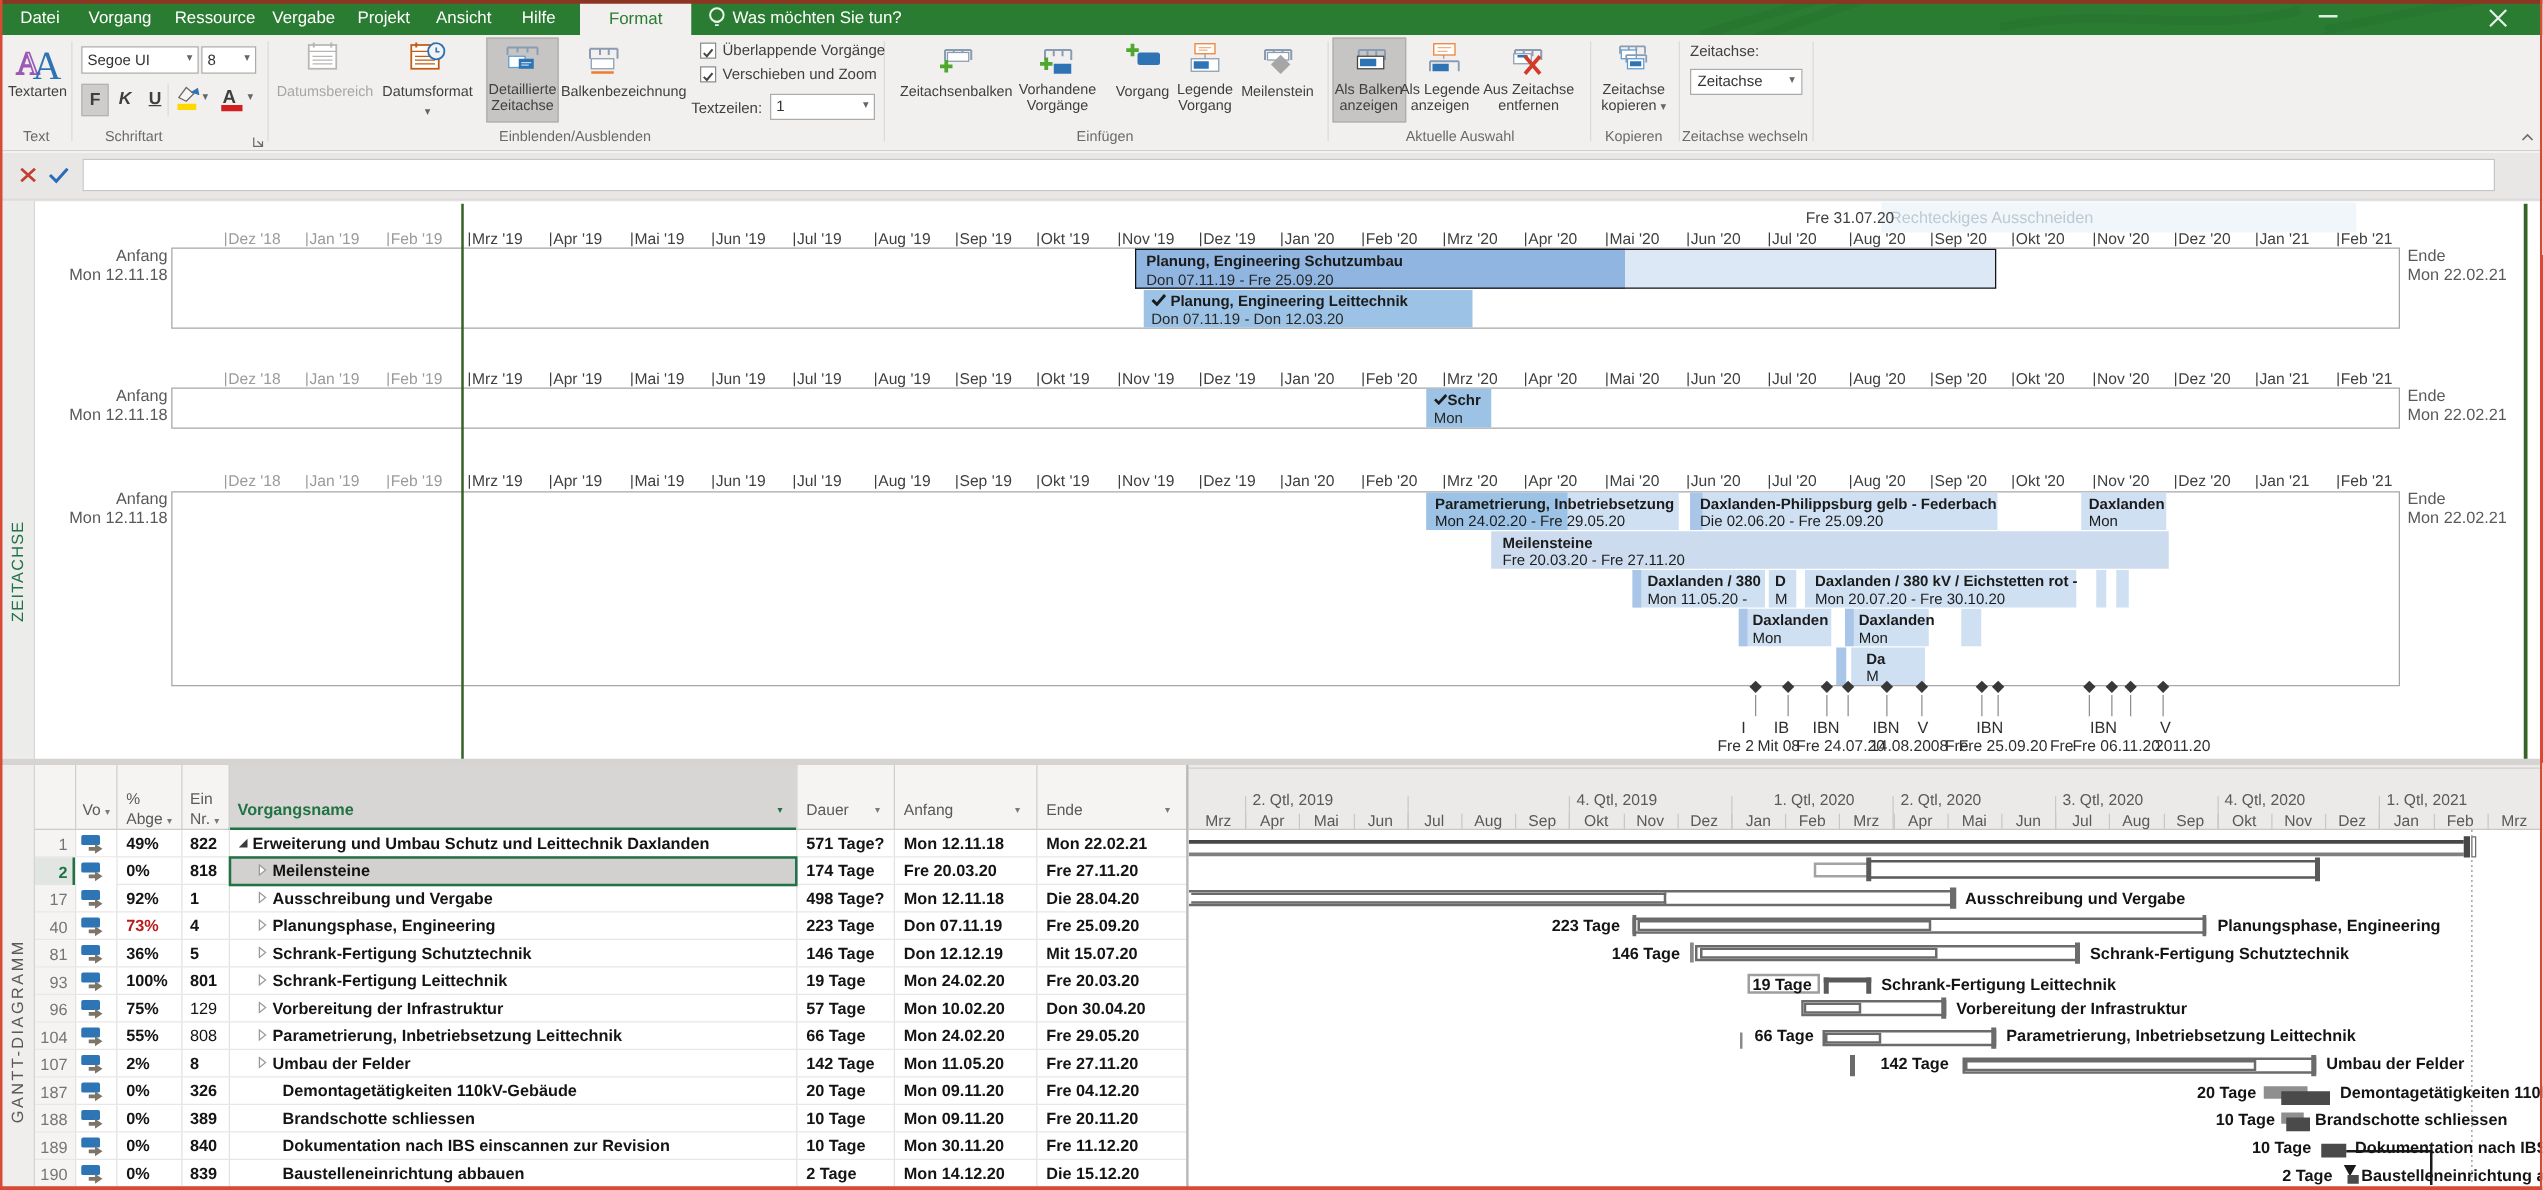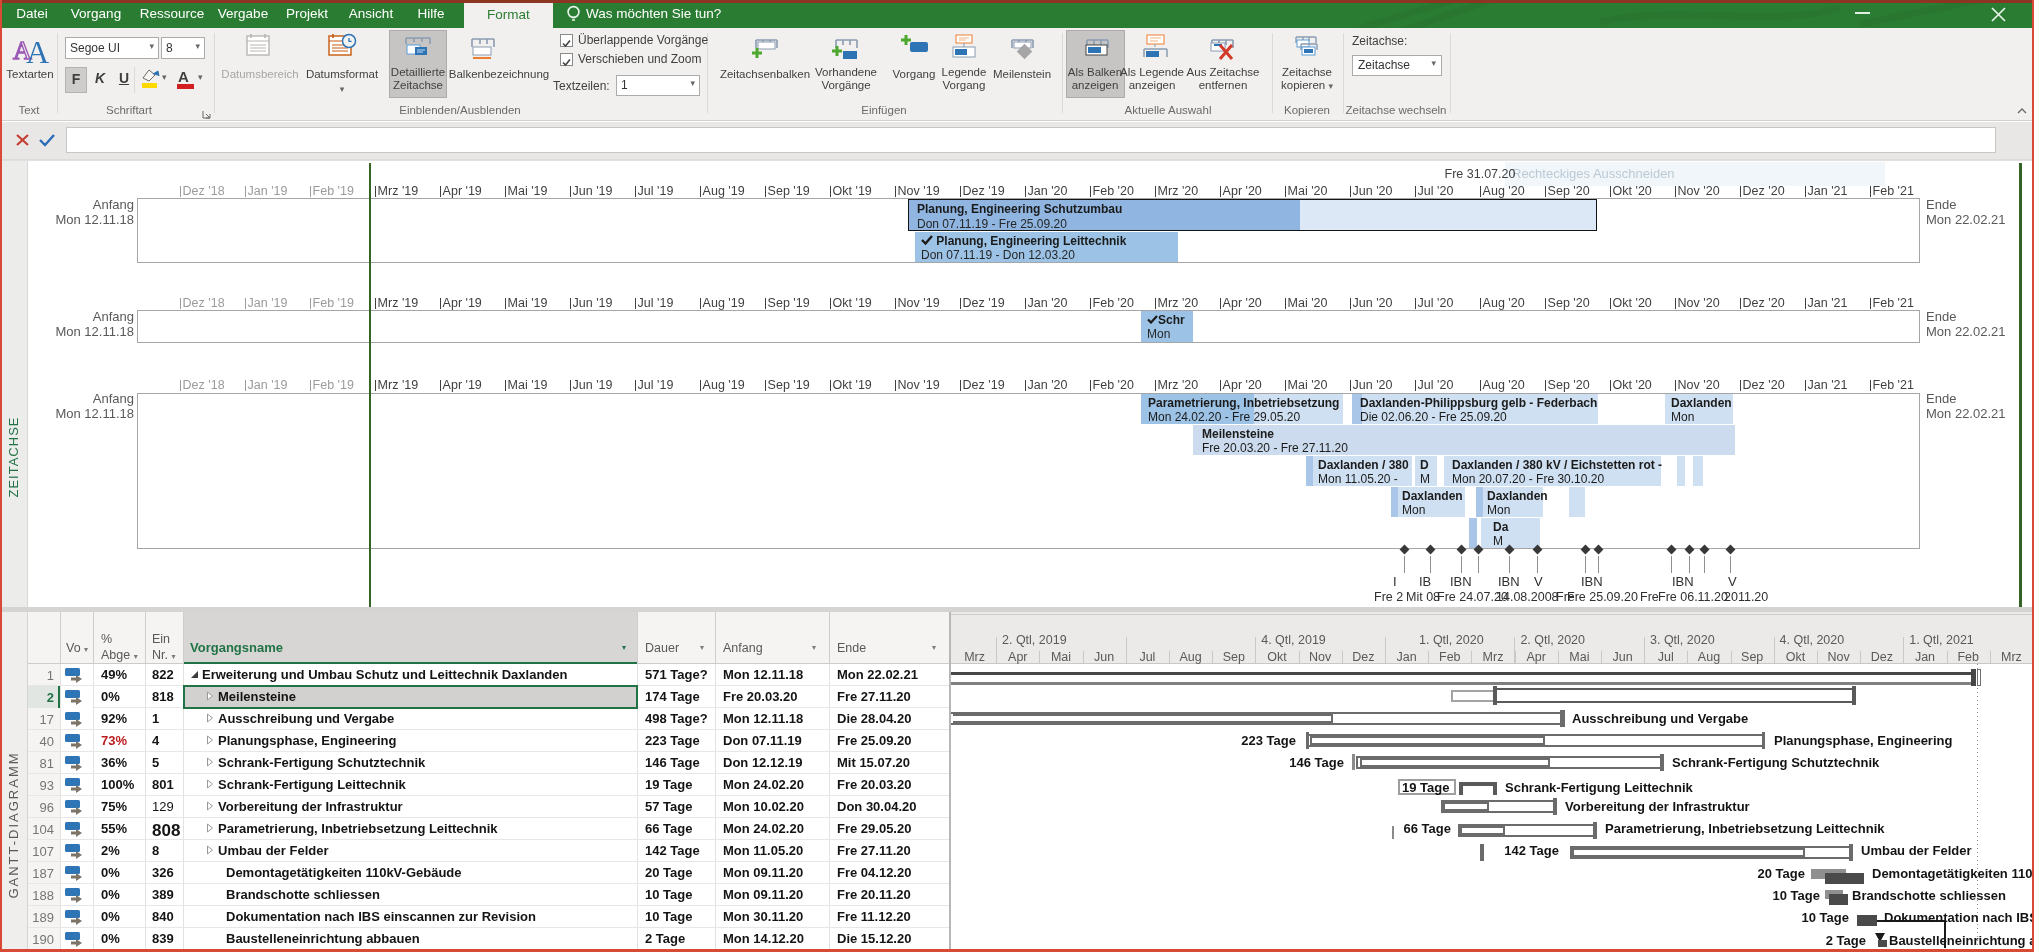--- a/index.html
+++ b/index.html
@@ -29,21 +29,21 @@
     </svg></div>
 <div style="position:absolute;left:0;top:28px;width:2034px;height:93px;background:#f1f0ef;border-bottom:1px solid #d2d0ce;"></div>
 <div style="position:absolute;left:57px;top:33px;width:1px;height:80px;background:#dcdad8;"></div>
 <div style="position:absolute;left:214px;top:33px;width:1px;height:80px;background:#dcdad8;"></div>
 <div style="position:absolute;left:707px;top:33px;width:1px;height:80px;background:#dcdad8;"></div>
 <div style="position:absolute;left:1062px;top:33px;width:1px;height:80px;background:#dcdad8;"></div>
 <div style="position:absolute;left:1272px;top:33px;width:1px;height:80px;background:#dcdad8;"></div>
 <div style="position:absolute;left:1343px;top:33px;width:1px;height:80px;background:#dcdad8;"></div>
 <div style="position:absolute;left:1450px;top:33px;width:1px;height:80px;background:#dcdad8;"></div>
 <div style="position:absolute;left:4px;top:104px;width:50px;height:13px;font-size:11.5px;color:#6a6a6a;text-align:center;">Text</div>
-<div style="position:absolute;left:84px;top:104px;width:90px;height:13px;font-size:11.5px;color:#6a6a6a;text-align:center;">Schriftart</div>
+<div style="position:absolute;left:84px;top:104px;width:90px;height:13px;font-size:11.5px;color:#6a6a6a;text-align:left;">Schriftart</div>
 <div style="position:absolute;left:365px;top:104px;width:190px;height:13px;font-size:11.5px;color:#6a6a6a;text-align:center;">Einblenden/Ausblenden</div>
 <div style="position:absolute;left:824px;top:104px;width:120px;height:13px;font-size:11.5px;color:#6a6a6a;text-align:center;">Einfügen</div>
 <div style="position:absolute;left:1098px;top:104px;width:140px;height:13px;font-size:11.5px;color:#6a6a6a;text-align:center;">Aktuelle Auswahl</div>
 <div style="position:absolute;left:1267px;top:104px;width:80px;height:13px;font-size:11.5px;color:#6a6a6a;text-align:center;">Kopieren</div>
 <div style="position:absolute;left:1326px;top:104px;width:140px;height:13px;font-size:11.5px;color:#6a6a6a;text-align:center;">Zeitachse wechseln</div>
 <div style="position:absolute;left:12px;top:33px;width:40px;height:32px;"><svg width="40" height="32">
       <text x="1" y="26" font-size="26" fill="none" stroke="#9b59b6" stroke-width="1.4" font-family="Liberation Serif">A</text>
       <text x="14" y="30" font-size="32" fill="#2e74b5" font-family="Liberation Serif">A</text>
     </svg></div>
 <div style="position:absolute;left:2px;top:68px;width:56px;height:14px;font-size:11.5px;color:#3f3f3f;text-align:center;line-height:13px;">Textarten</div>
@@ -529,21 +529,21 @@
 <div style="position:absolute;left:723px;top:799px;width:100px;height:16px;font-size:13px;font-weight:bold;color:#141414;white-space:nowrap;overflow:hidden;">Mon 10.02.20</div>
 <div style="position:absolute;left:837px;top:799px;width:100px;height:16px;font-size:13px;font-weight:bold;color:#141414;white-space:nowrap;overflow:hidden;">Don 30.04.20</div>
 <div style="position:absolute;left:28px;top:839px;width:921px;height:1px;background:#e9e7e6;"></div>
 <div style="position:absolute;left:28px;top:822px;width:26px;height:15px;font-size:13px;color:#757575;text-align:right;font-weight:normal;">104</div>
 <div style="position:absolute;left:64px;top:821px;width:24px;height:16px;"><svg width="22" height="16">
       <rect x="1" y="1" width="15" height="8" rx="1.5" fill="#2e75b6"></rect>
       <path d="M7 12 h6" stroke="#7d7668" stroke-width="3"></path>
       <path d="M12 8 L18 12 L12 16 Z" fill="#7d7668"></path>
     </svg></div>
 <div style="position:absolute;left:101px;top:821px;width:42px;height:16px;font-size:13px;font-weight:bold;color:#141414;white-space:nowrap;overflow:hidden;">55%</div>
-<div style="position:absolute;left:152px;top:821px;width:30px;height:16px;font-size:17px;font-weight:bold;color:#141414;white-space:nowrap;overflow:hidden;">808</div>
+<div style="position:absolute;left:152px;top:821px;width:30px;height:16px;font-size:13px;font-weight:normal;color:#141414;white-space:nowrap;overflow:hidden;">808</div>
 <div style="position:absolute;left:206px;top:821px;width:424px;height:17px;font-size:13px;font-weight:bold;color:#141414;white-space:nowrap;overflow:hidden;"><svg width="8" height="10" style="margin-right:4px;">
       <path d="M1.5 1 L6.5 5 L1.5 9 Z" fill="#fff" stroke="#9a9a9a"></path>
     </svg>Parametrierung, Inbetriebsetzung Leittechnik</div>
 <div style="position:absolute;left:645px;top:821px;width:66px;height:16px;font-size:13px;font-weight:bold;color:#141414;white-space:nowrap;overflow:hidden;">66 Tage</div>
 <div style="position:absolute;left:723px;top:821px;width:100px;height:16px;font-size:13px;font-weight:bold;color:#141414;white-space:nowrap;overflow:hidden;">Mon 24.02.20</div>
 <div style="position:absolute;left:837px;top:821px;width:100px;height:16px;font-size:13px;font-weight:bold;color:#141414;white-space:nowrap;overflow:hidden;">Fre 29.05.20</div>
 <div style="position:absolute;left:28px;top:861px;width:921px;height:1px;background:#e9e7e6;"></div>
 <div style="position:absolute;left:28px;top:844px;width:26px;height:15px;font-size:13px;color:#757575;text-align:right;font-weight:normal;">107</div>
 <div style="position:absolute;left:64px;top:843px;width:24px;height:16px;"><svg width="22" height="16">
       <rect x="1" y="1" width="15" height="8" rx="1.5" fill="#2e75b6"></rect>

